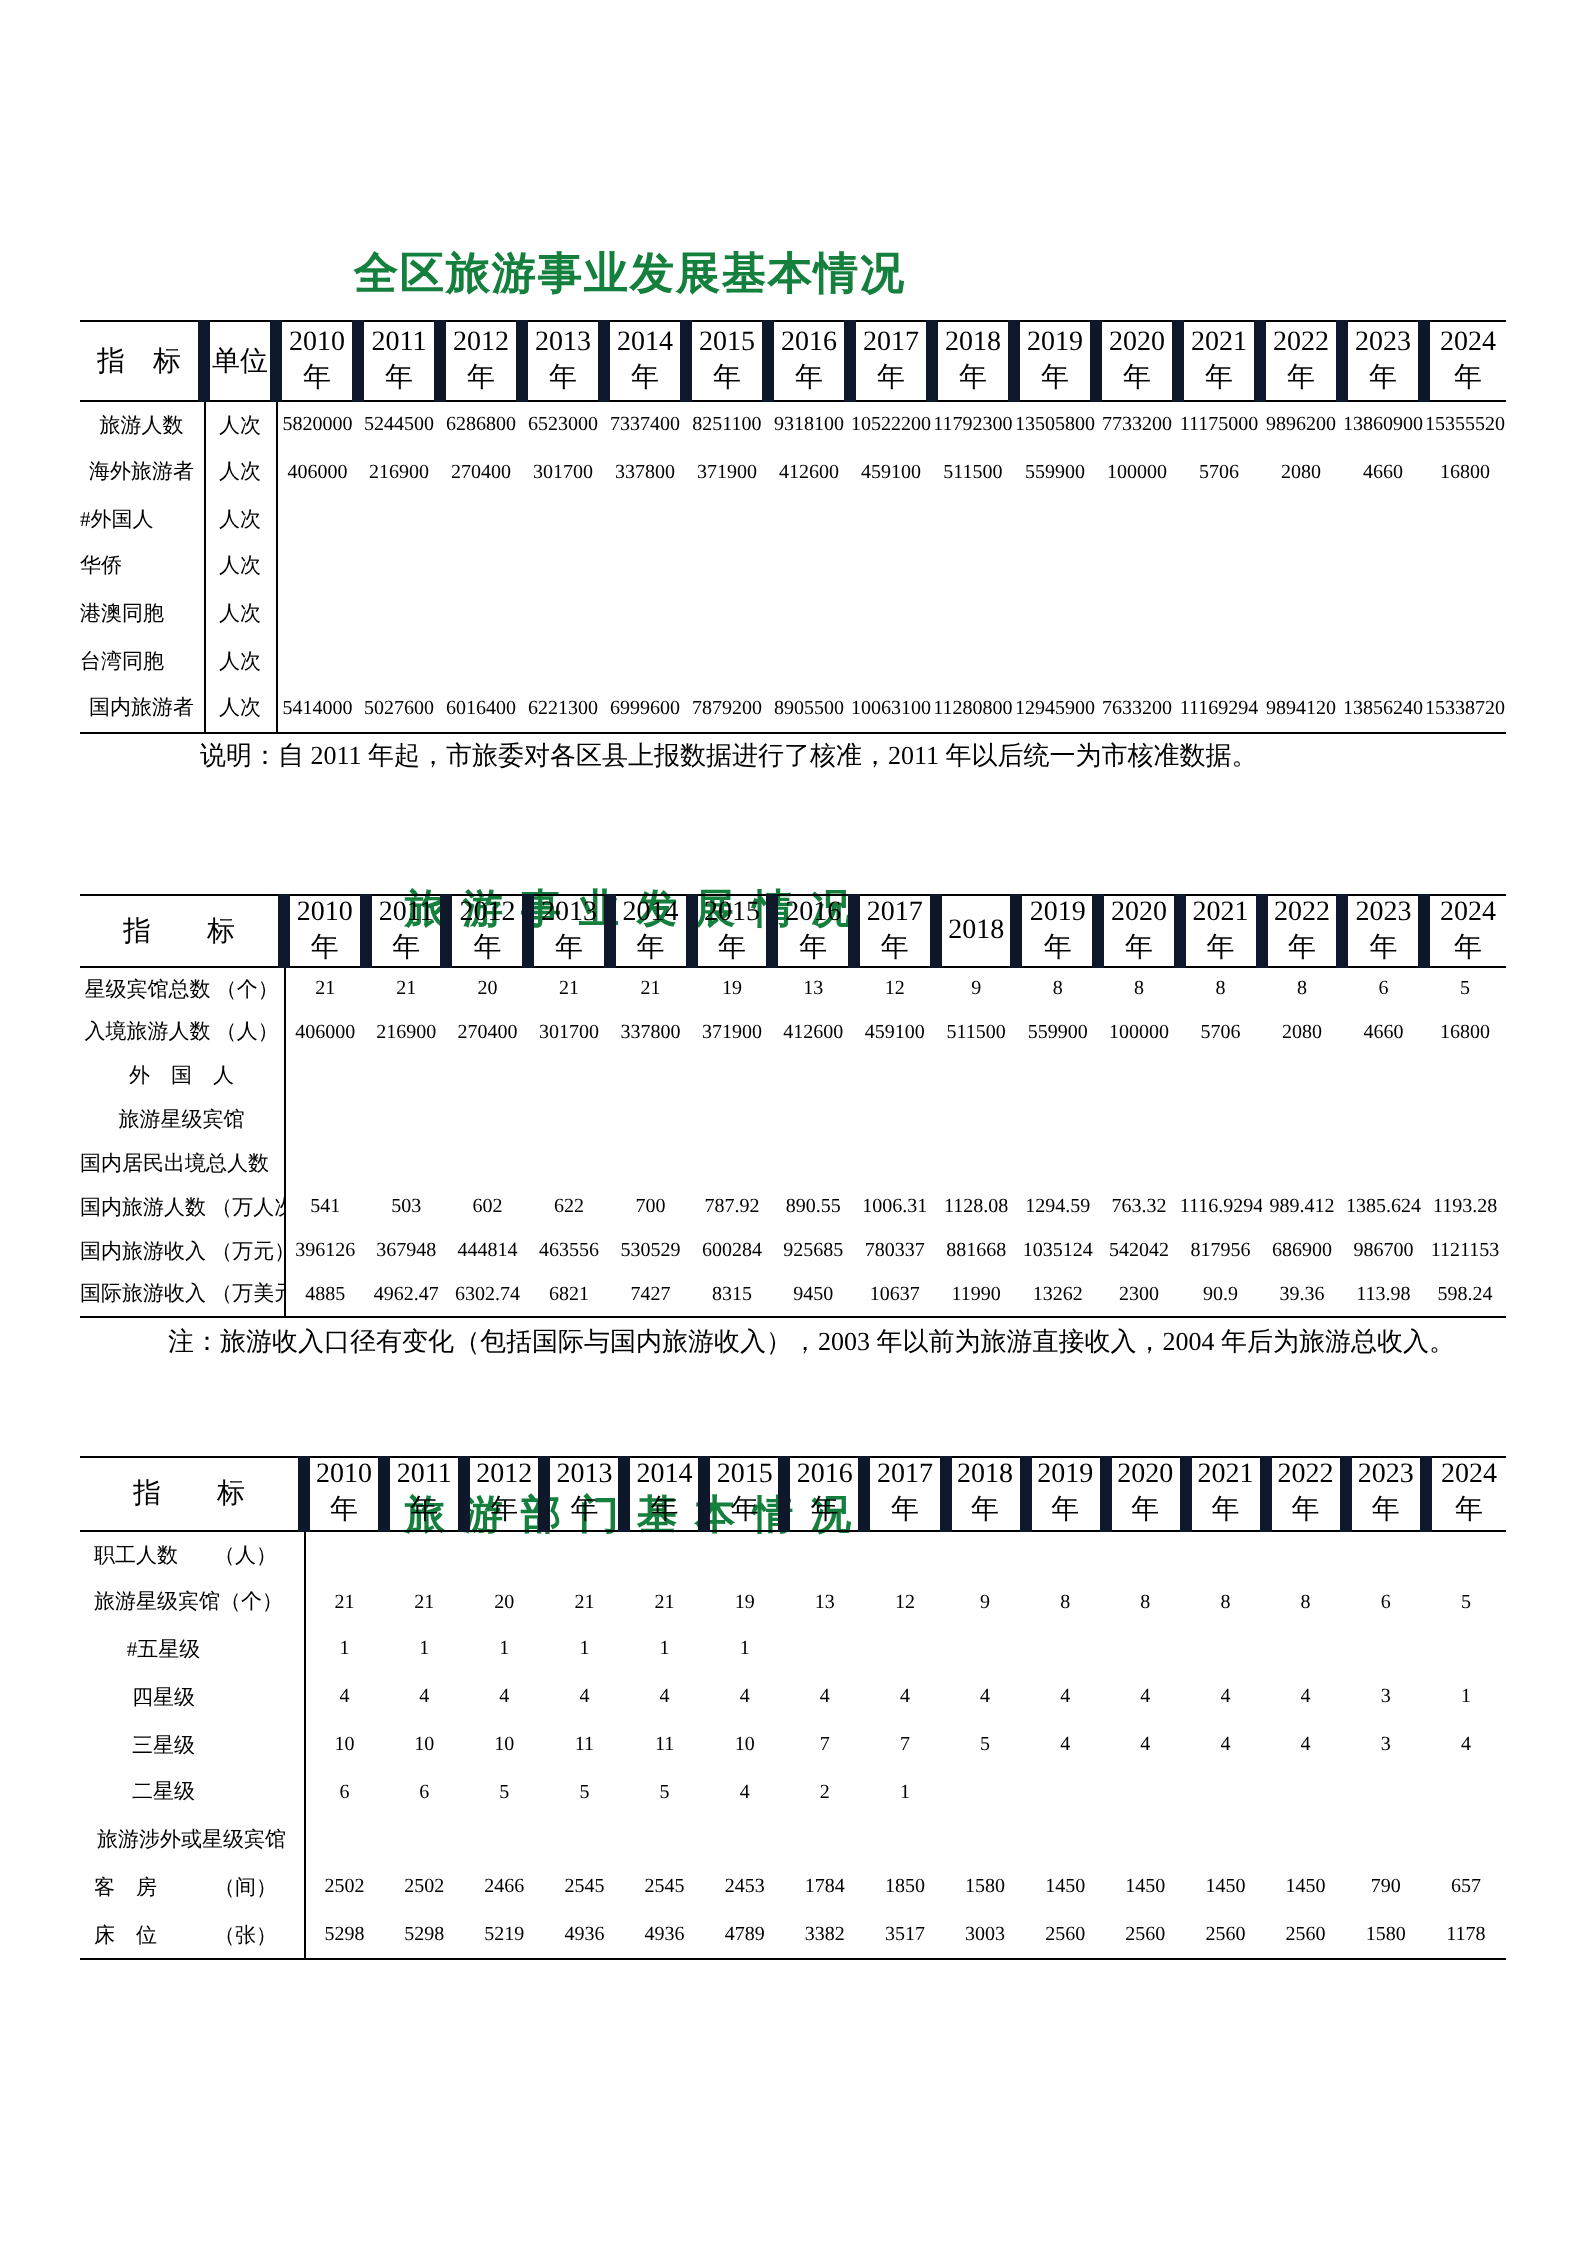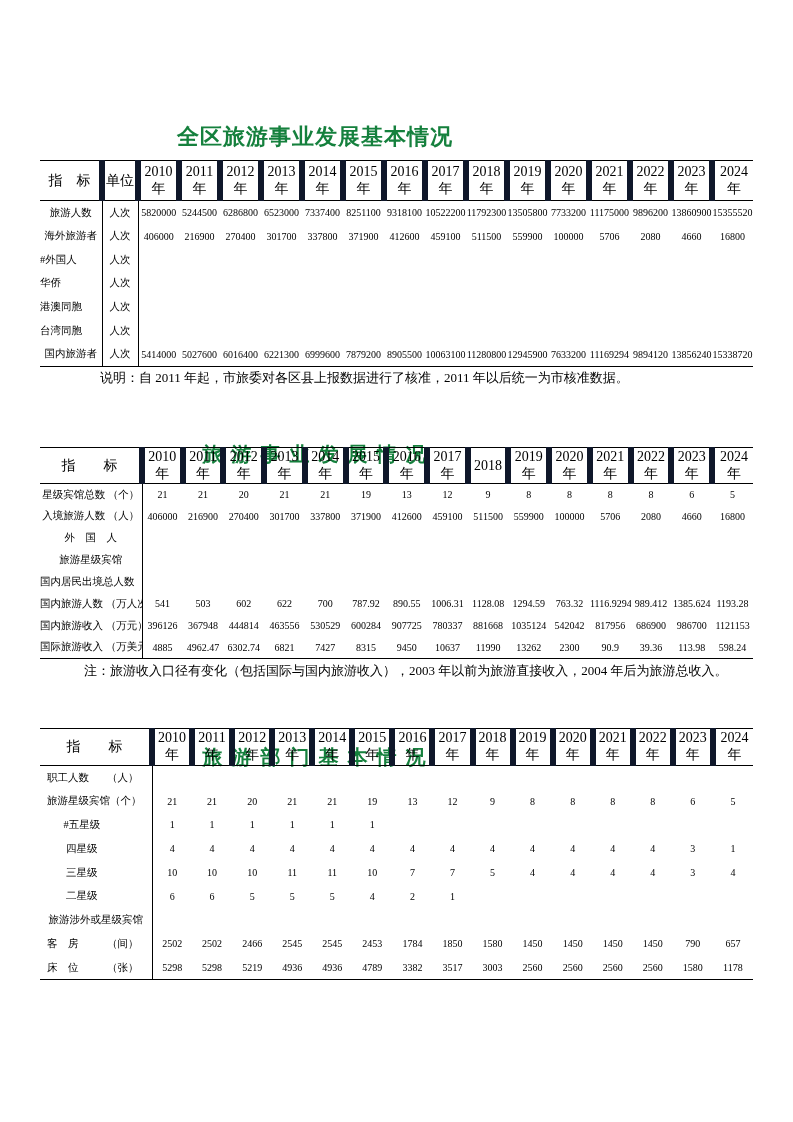--- a/index.html
+++ b/index.html
@@ -388,21 +388,21 @@
           <td>1193.28</td>
         </tr>
         <tr>
           <td class="lbl center">国内旅游收入 （万元）</td>
           <td>396126</td>
           <td>367948</td>
           <td>444814</td>
           <td>463556</td>
           <td>530529</td>
           <td>600284</td>
-          <td>907725</td>
+          <td>925685</td>
           <td>780337</td>
           <td>881668</td>
           <td>1035124</td>
           <td>542042</td>
           <td>817956</td>
           <td>686900</td>
           <td>986700</td>
           <td>1121153</td>
         </tr>
         <tr>

